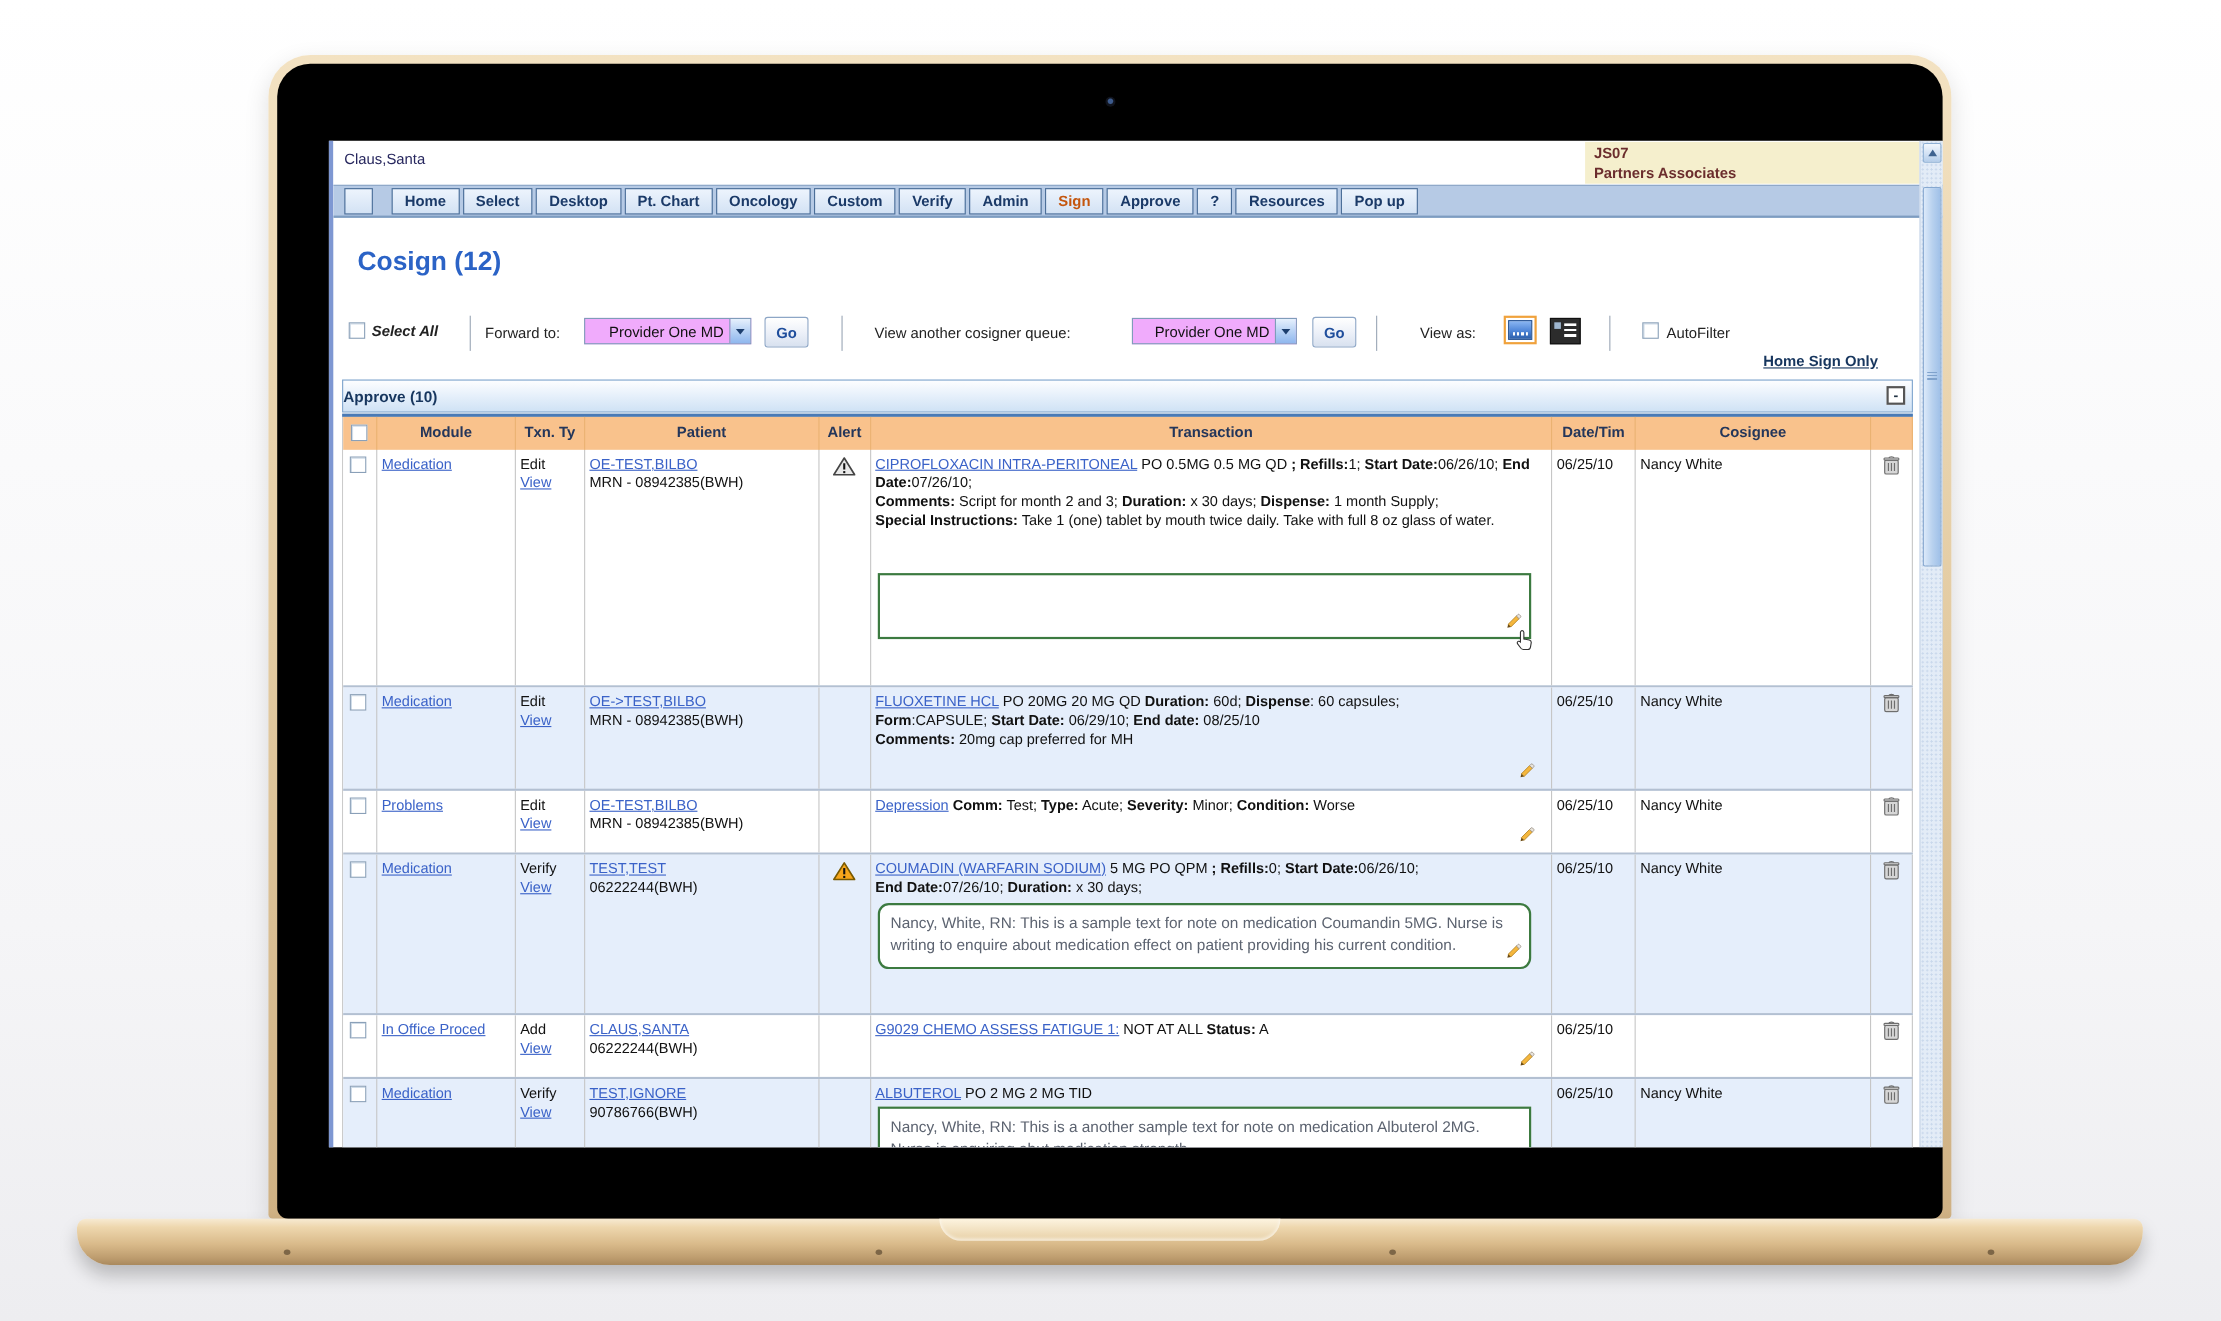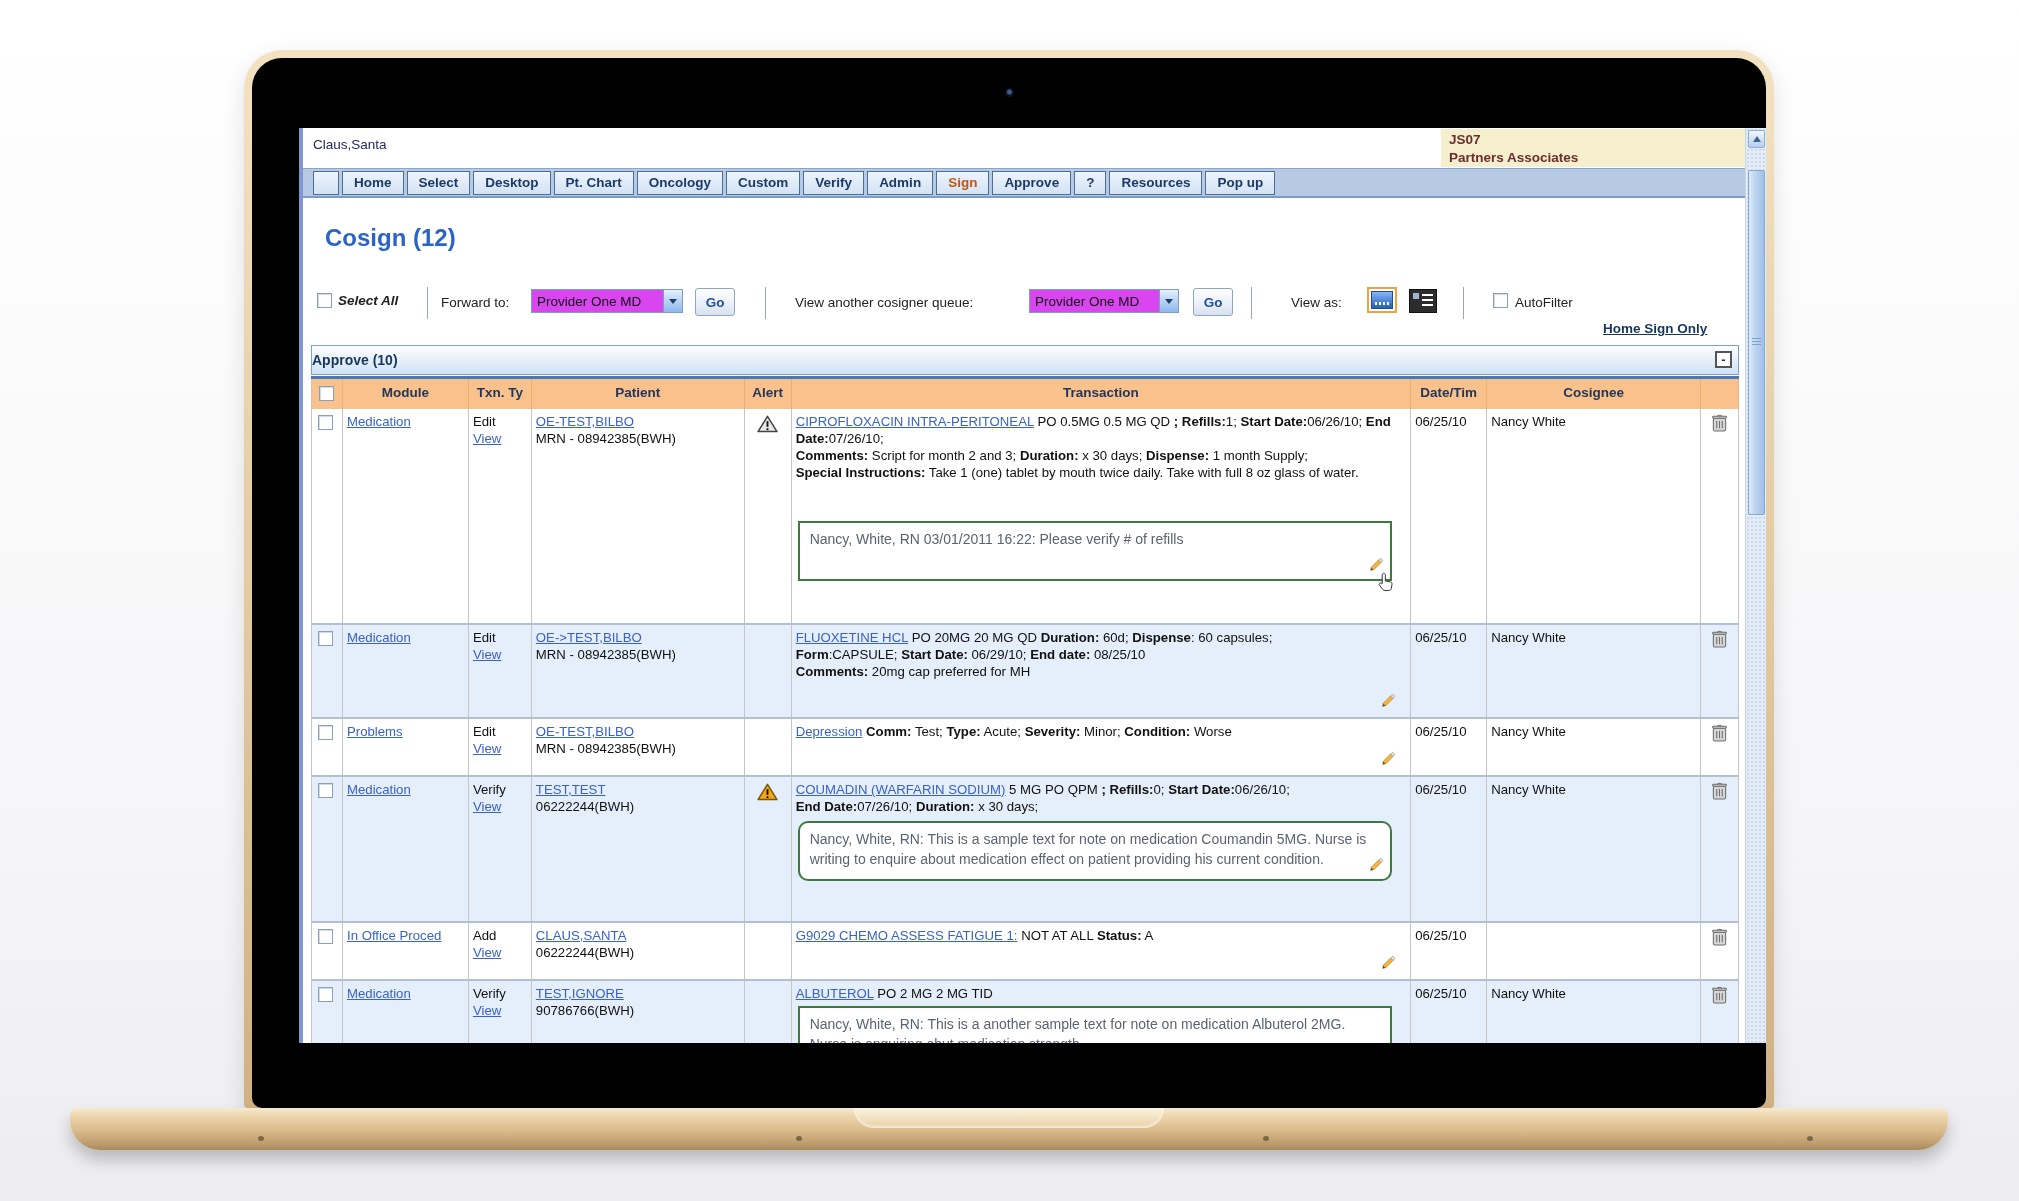--- a/index.html
+++ b/index.html
@@ -24,36 +24,36 @@
   
   .app{position:absolute;left:47px;top:70px;width:1468px;height:915px;background:#fff;
     border-left:4px solid #7e97d2;box-sizing:border-box;overflow:hidden;
     font-size:13px;color:#111;}
   .topbar{position:absolute;left:0;top:0;width:100%;height:40px;background:#fff;}
   .user{position:absolute;left:10px;top:9px;font-size:13.5px;color:#27275e;}
   .sitebox{position:absolute;left:1138px;top:1px;width:304px;height:38px;background:#f5efcd;
     color:#6b2d2d;font-weight:bold;font-size:13.5px;line-height:18px;padding:2px 8px;box-sizing:border-box;}
   .navbar{position:absolute;left:0;top:40px;width:100%;height:30px;background:#b6cae5;
     border-top:1px solid #8ca6c6;border-bottom:2px solid #7d9cc0;display:flex;align-items:center;
-    gap:3px;padding-left:10px;box-sizing:border-box;}
+    gap:17px;padding-left:10px;box-sizing:border-box;}
   .stub{width:24px;height:22px;border:1px solid #4c6f99;background:linear-gradient(180deg,#edf4fd,#d3e2f4);}
   .tab{height:22px;display:flex;align-items:center;padding:0 11px;border:1px solid #4c6f99;
     background:linear-gradient(180deg,#edf4fd,#d3e2f4);font-weight:bold;font-size:13.5px;
     color:#1b3a68;cursor:pointer;white-space:nowrap;}
   .tab.active{color:#c4560e;}
   .pagetitle{position:absolute;left:22px;top:96px;font-size:24px;font-weight:bold;color:#2b63c6;}
   
   .controls{position:absolute;left:0;top:155px;width:1464px;height:62px;}
   .cb{position:absolute;width:13px;height:13px;background:#fff;border:1px solid #8aa0b8;
     box-shadow:inset 1px 1px 0 #d0dce8;cursor:pointer;}
   .clabel{position:absolute;font-size:13.5px;color:#222;white-space:nowrap;}
   .bold{font-weight:bold;font-style:italic;}
   .csep{position:absolute;width:1px;height:32px;background:#9aa6b5;top:4px;}
-  .xps{position:absolute;height:24px;border:1px solid #7f9db9;background:#d946ef;display:flex;
-    align-items:center;box-sizing:border-box;cursor:pointer;}
+  .xps{position:absolute;height:24px;border:1px solid #7f9db9;background:#f0abfc;display:flex;
+    align-items:center;box-sizing:border-box;cursor:pointer;text-align:right;}
   .xps .v{flex:1;padding:0 5px;font-size:13.5px;color:#111;white-space:nowrap;overflow:hidden;}
   .xps .ab{width:18px;height:100%;background:linear-gradient(180deg,#e6f0fd,#bcd5f5 45%,#8fb7ee);
     border-left:1px solid #7f9db9;display:flex;align-items:center;justify-content:center;}
   .xps .ab i{display:block;width:0;height:0;border:4px solid transparent;border-top:5px solid #1c3e6e;margin-top:5px;}
   .gobtn{position:absolute;width:38px;height:26px;border:1px solid #8da6c6;border-radius:3px;
     background:linear-gradient(180deg,#ffffff,#e9eef7 60%,#d8e1ef);color:#1f4e9c;font-weight:bold;
     font-size:13.5px;display:flex;align-items:center;justify-content:center;cursor:pointer;}
   .va1{position:absolute;left:1064px;top:4px;width:30px;height:26px;border:2px solid #f0a23c;
     background:#fff;box-sizing:border-box;padding:2px;cursor:pointer;}
   .va1i{display:block;width:22px;height:18px;background:linear-gradient(180deg,#8ab6f2 0%,#4f86d8 55%,#2c5faa 100%);
@@ -210,21 +210,20 @@
                 <div class="tc c-txn"><div class="">Edit</div><div class="lk" style="display: inline-block;">View</div></div>
                 <div class="tc c-patient"><div class="lk nowrap" style="display: inline;">OE-TEST,BILBO</div><div class="nowrap">MRN - 08942385(BWH)</div></div>
                 <div class="tc c-alert alertc">
                   <svg width="21" height="18" viewBox="0 0 22 19">
                     <path d="M11 1.5 L21 17.5 L1 17.5 Z" fill="#e8e8e8" stroke="#444" stroke-width="1.6" stroke-linejoin="round"></path>
                     <rect x="10" y="6.5" width="2" height="6" fill="#111"></rect>
                     <rect x="10" y="14" width="2" height="2" fill="#111"></rect>
                   </svg>
                 </div>
                 <div class="tc c-trans"><a class="lk">CIPROFLOXACIN INTRA-PERITONEAL</a><span> PO 0.5MG 0.5 MG QD </span><b>; Refills:</b><span>1; </span><b>Start Date:</b><span>06/26/10; </span><b>End Date:</b><span>07/26/10;</span><br><b>Comments:</b><span> Script for month 2 and 3; </span><b>Duration:</b><span> x 30 days; </span><b>Dispense:</b><span> 1 month Supply;</span><br><b>Special Instructions:</b><span> Take 1 (one) tablet by mouth twice daily. Take with full 8 oz glass of water.</span><div class="note" style="margin-top: 40px;">
-                    <div class="">Nancy, White, RN  03/01/2011 16:22: Please verify # of refills</div>
                     <div class="pn"><svg width="15" height="15" viewBox="0 0 16 16">
                         <path d="M2.2 11.2 L10.2 3.2 L12.8 5.8 L4.8 13.8 Z" fill="#f5b73d" stroke="#b07f1f" stroke-width="0.8"></path>
                         <path d="M10.2 3.2 L11.6 1.8 C12 1.4 12.6 1.4 13 1.8 L14.2 3 C14.6 3.4 14.6 4 14.2 4.4 L12.8 5.8 Z" fill="#e8e3da" stroke="#9a9288" stroke-width="0.8"></path>
                         <path d="M2.2 11.2 L4.8 13.8 L1.4 14.6 Z" fill="#6b4a12"></path>
                       </svg></div>
                     <div class="hand"><svg width="16" height="20" viewBox="0 0 14 18">
                         <path d="M5 1.2 C5.9 1.2 6.4 1.9 6.4 2.8 L6.4 8 L10.8 8.9 C12 9.2 12.6 10 12.4 11.2 L11.8 14.6 C11.6 15.8 10.7 16.6 9.5 16.6 L6 16.6 C5.2 16.6 4.5 16.2 4 15.6 L1.3 12 C0.7 11.2 1 10.1 2 9.9 C2.5 9.8 3.1 10 3.5 10.4 L3.6 10.5 L3.6 2.8 C3.6 1.9 4.1 1.2 5 1.2 Z" fill="#fefefe" stroke="#333" stroke-width="0.9"></path>
                       </svg></div>
                   </div></div>
                 <div class="tc c-date">06/25/10</div>

